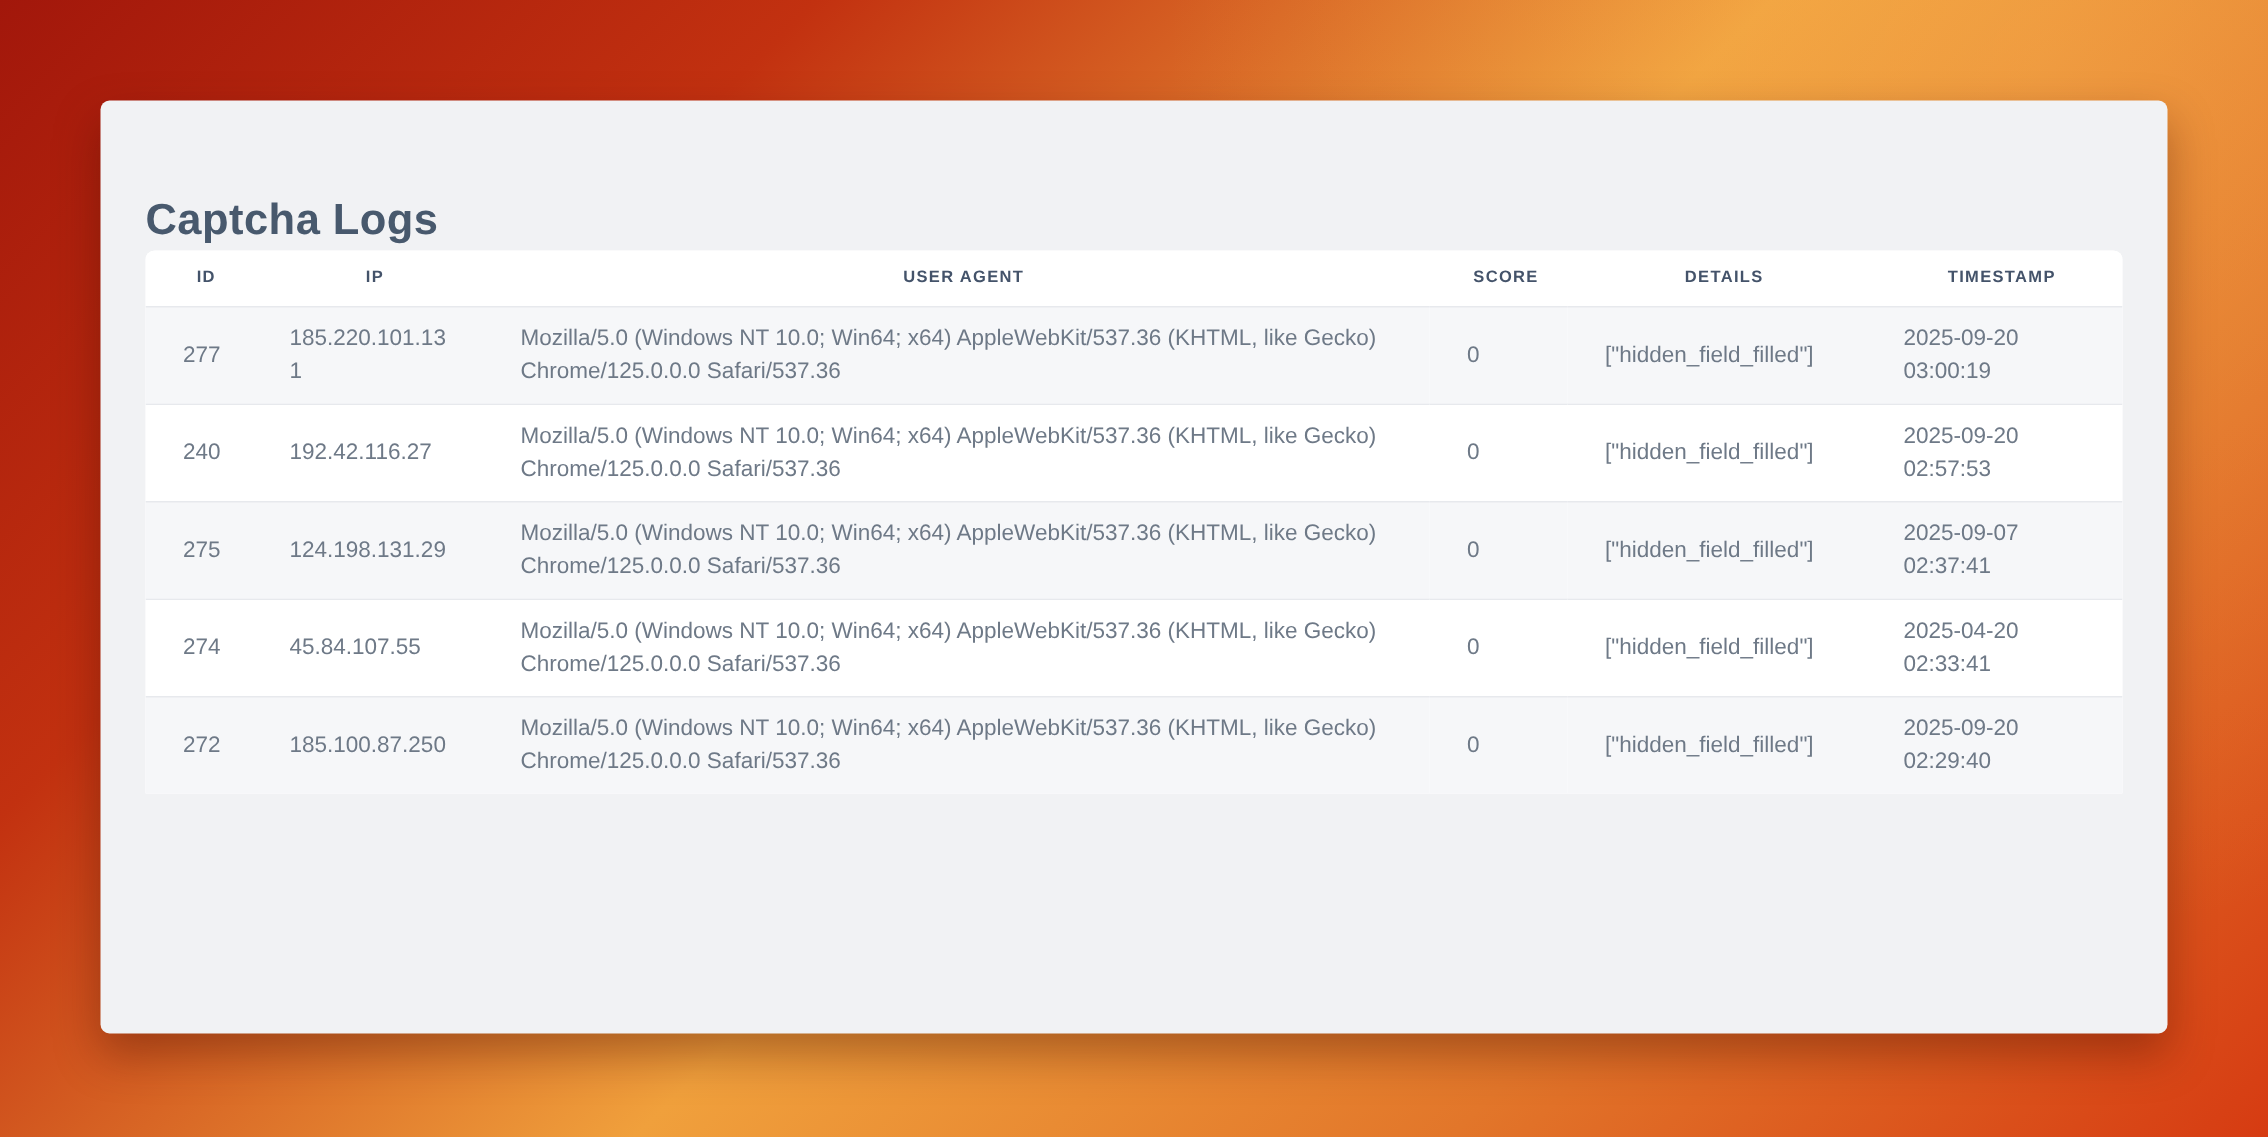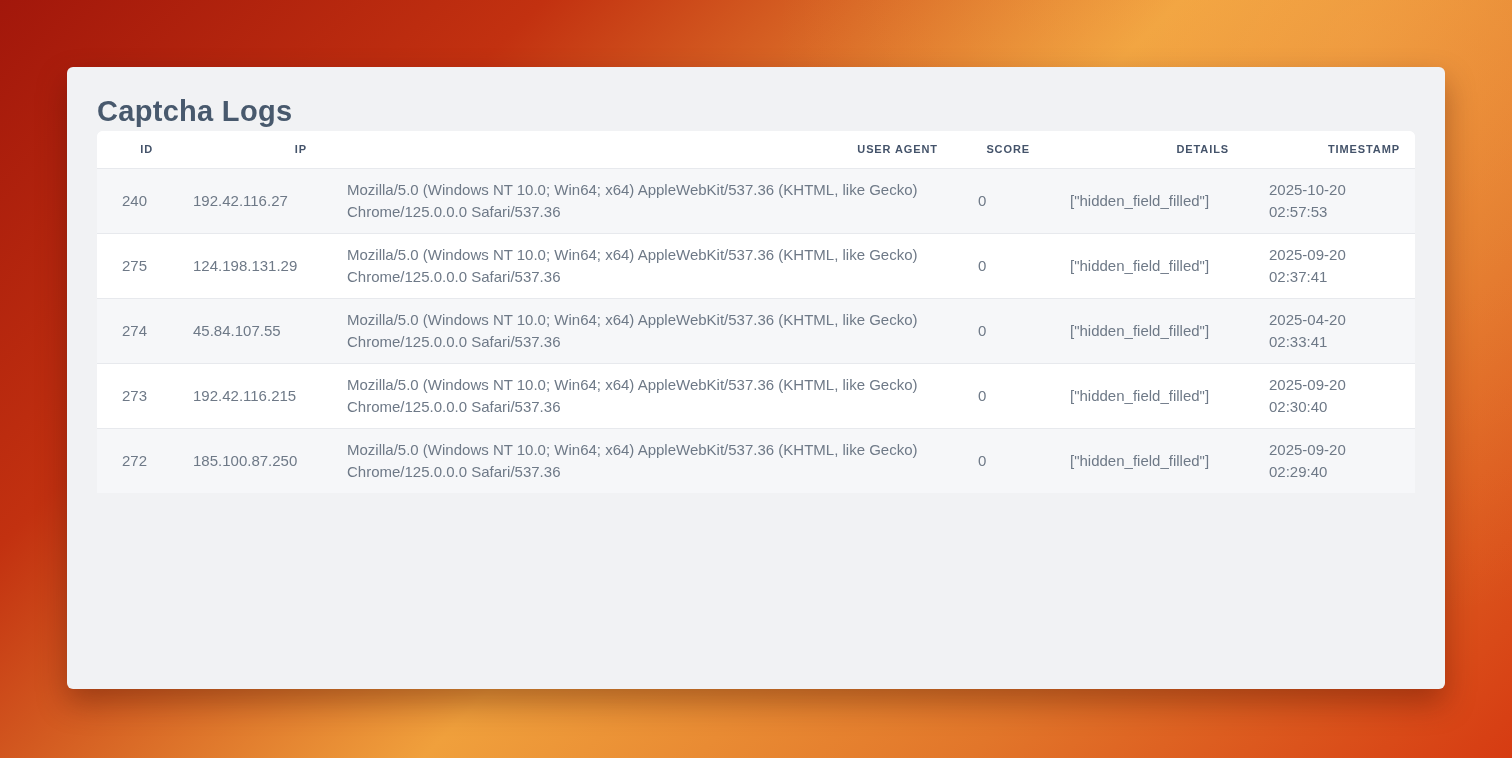--- a/index.html
+++ b/index.html
@@ -27,38 +27,39 @@
     border-radius: 6px;
     box-shadow: 0 14px 30px rgba(70, 12, 2, 0.38);
     padding: 0 30px;
     overflow: hidden;
   }
   .card-header {
     height: 64px;
     display: flex;
     align-items: center;
     padding-top: 24px;
+    margin-top: 36px;
   }
   .page-title {
     font-size: 29px;
     font-weight: 600;
     letter-spacing: 0.3px;
     color: var(--title-color, #48596d);
   }
   table {
     width: 100%;
     border-collapse: collapse;
     background: var(--table-bg, #ffffff);
     border-radius: 6px 6px 0 0;
     overflow: hidden;
     table-layout: fixed;
   }
   thead th {
     height: 37px;
-    text-align: right;
+    text-align: center;
     vertical-align: middle;
     font-size: 11px;
     font-weight: 700;
     letter-spacing: 0.9px;
     text-transform: uppercase;
     color: var(--header-text, #44536a);
     padding: 0 15px 0 25px;
     background: var(--table-bg, #ffffff);
     border-bottom: 1px solid var(--divider, #e7e9ed);
     white-space: nowrap;
@@ -105,50 +106,50 @@
         <th>IP</th>
         <th>USER AGENT</th>
         <th>SCORE</th>
         <th>DETAILS</th>
         <th>TIMESTAMP</th>
       </tr>
     </thead>
     <tbody>
 
         <tr>
+          <td>277</td>
+          <td>185.220.101.131</td>
+          <td>Mozilla/5.0 (Windows NT 10.0; Win64; x64) AppleWebKit/537.36 (KHTML, like Gecko) Chrome/125.0.0.0 Safari/537.36</td>
+          <td>0</td>
+          <td>["hidden_field_filled"]</td>
+          <td>2025-09-20 03:00:19</td>
+        </tr>
+        <tr>
           <td>240</td>
           <td>192.42.116.27</td>
           <td>Mozilla/5.0 (Windows NT 10.0; Win64; x64) AppleWebKit/537.36 (KHTML, like Gecko) Chrome/125.0.0.0 Safari/537.36</td>
           <td>0</td>
           <td>["hidden_field_filled"]</td>
-          <td>2025-10-20 02:57:53</td>
+          <td>2025-09-20 02:57:53</td>
         </tr>
         <tr>
           <td>275</td>
           <td>124.198.131.29</td>
           <td>Mozilla/5.0 (Windows NT 10.0; Win64; x64) AppleWebKit/537.36 (KHTML, like Gecko) Chrome/125.0.0.0 Safari/537.36</td>
           <td>0</td>
           <td>["hidden_field_filled"]</td>
-          <td>2025-09-20 02:37:41</td>
+          <td>2025-09-07 02:37:41</td>
         </tr>
         <tr>
           <td>274</td>
           <td>45.84.107.55</td>
           <td>Mozilla/5.0 (Windows NT 10.0; Win64; x64) AppleWebKit/537.36 (KHTML, like Gecko) Chrome/125.0.0.0 Safari/537.36</td>
           <td>0</td>
           <td>["hidden_field_filled"]</td>
           <td>2025-04-20 02:33:41</td>
-        </tr>
-        <tr>
-          <td>273</td>
-          <td>192.42.116.215</td>
-          <td>Mozilla/5.0 (Windows NT 10.0; Win64; x64) AppleWebKit/537.36 (KHTML, like Gecko) Chrome/125.0.0.0 Safari/537.36</td>
-          <td>0</td>
-          <td>["hidden_field_filled"]</td>
-          <td>2025-09-20 02:30:40</td>
         </tr>
         <tr>
           <td>272</td>
           <td>185.100.87.250</td>
           <td>Mozilla/5.0 (Windows NT 10.0; Win64; x64) AppleWebKit/537.36 (KHTML, like Gecko) Chrome/125.0.0.0 Safari/537.36</td>
           <td>0</td>
           <td>["hidden_field_filled"]</td>
           <td>2025-09-20 02:29:40</td>
         </tr>
       </tbody>

